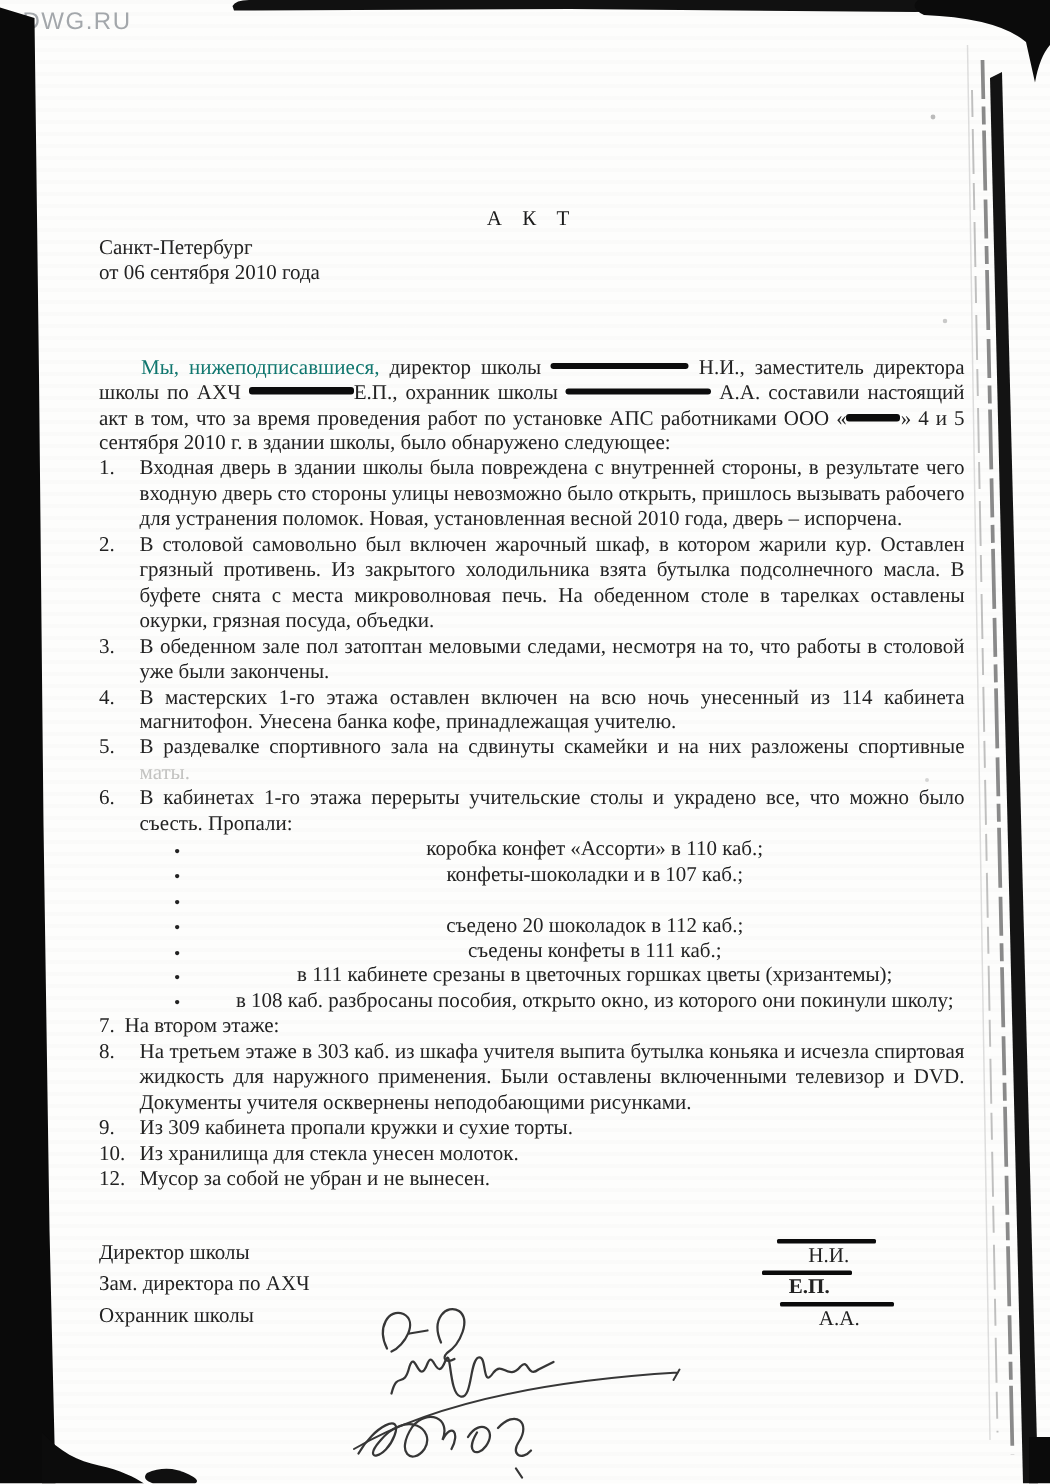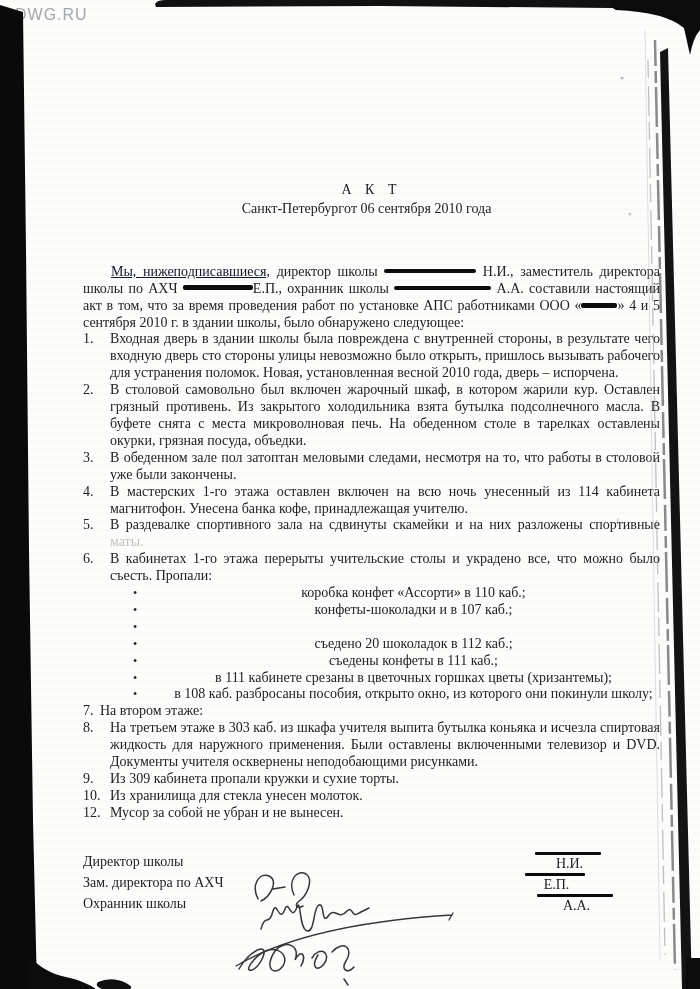--- a/index.html
+++ b/index.html
@@ -12,27 +12,27 @@
   .scan::after{
     content:"";position:absolute;inset:0;pointer-events:none;
     background:repeating-linear-gradient(180deg, rgba(0,0,0,0.012) 0 3px, rgba(0,0,0,0) 3px 8px);
   }
   .watermark{
     position:absolute;left:15px;top:6px;z-index:4;
     font-family:"Liberation Sans", sans-serif;font-size:16px;letter-spacing:1px;color:#a3a7ab;
   }
   .artifacts{position:absolute;left:0;top:0;z-index:5;pointer-events:none;}
   .content{
-    position:absolute;left:83px;top:139px;width:577px;z-index:2;
-    font-size:14px;line-height:16.9px;margin-top:43px;
+    position:absolute;left:66px;top:139px;width:577px;z-index:2;
+    font-size:14px;line-height:16.9px;
   }
   .doc-title{text-align:center;letter-spacing:5px;color:#1c1c1c;}
-  .header-row{display:flex;justify-content:center;margin-top:2px;padding-right:10px;}
+  .header-row{display:flex;justify-content:center;margin-top:2px;padding-right:10px;flex-direction:column;}
   .intro{margin:46px 0 0 0;text-align:justify;text-indent:28px;}
-  .faded{color:#0f172a;text-decoration:underline;}
+  .faded{color:#0f766e;}
   .redact{display:inline-block;background:#0c0c0c;height:4px;position:relative;top:-3px;border-radius:2px;}
   .rw1{width:92px;}
   .rw2{width:70px;height:5px;}
   .rw3{width:97px;}
   .rw4{width:36px;height:5px;top:-2px;}
   .list{margin-top:0;}
   .item{display:flex;text-align:justify;}
   .item .num{flex:0 0 27px;}
   .item.narrow .num{flex:0 0 17px;}
   .item .txt{flex:1;}
@@ -40,21 +40,21 @@
   .bullets{margin:0;}
   .bullet{display:flex;}
   .bullet .dot{flex:0 0 34px;margin-left:50px;font-size:12px;}
   .bullet .btxt{flex:1;text-align:center;}
   .sub{margin-left:24px;text-align:justify;}
   .sig-block{margin-top:30px;}
   .sig-row{display:flex;justify-content:space-between;align-items:center;line-height:18px;}
   .sig-right{display:flex;align-items:center;flex-direction:column;}
   .sig-bar{display:inline-block;background:#0b0b0b;height:3px;border-radius:1px;margin-right:3px;}
   .sig-row.r1 .sig-bar{width:66px;}  .sig-row.r1 .sig-right{margin-right:56px;}
-  .sig-row.r2 .sig-bar{width:60px;}  .sig-row.r2 .sig-right{margin-right:72px;}
+  .sig-row.r2 .sig-bar{width:60px;}  .sig-row.r2 .sig-right{margin-right:72px;font-weight:bold;}
   .sig-row.r3 .sig-bar{width:76px;}  .sig-row.r3 .sig-right{margin-right:44px;}
 </style>
 </head>
 <body>
 
 <div class="scan">
 
   <div class="watermark">DWG.RU</div>
 
   <div class="content">

